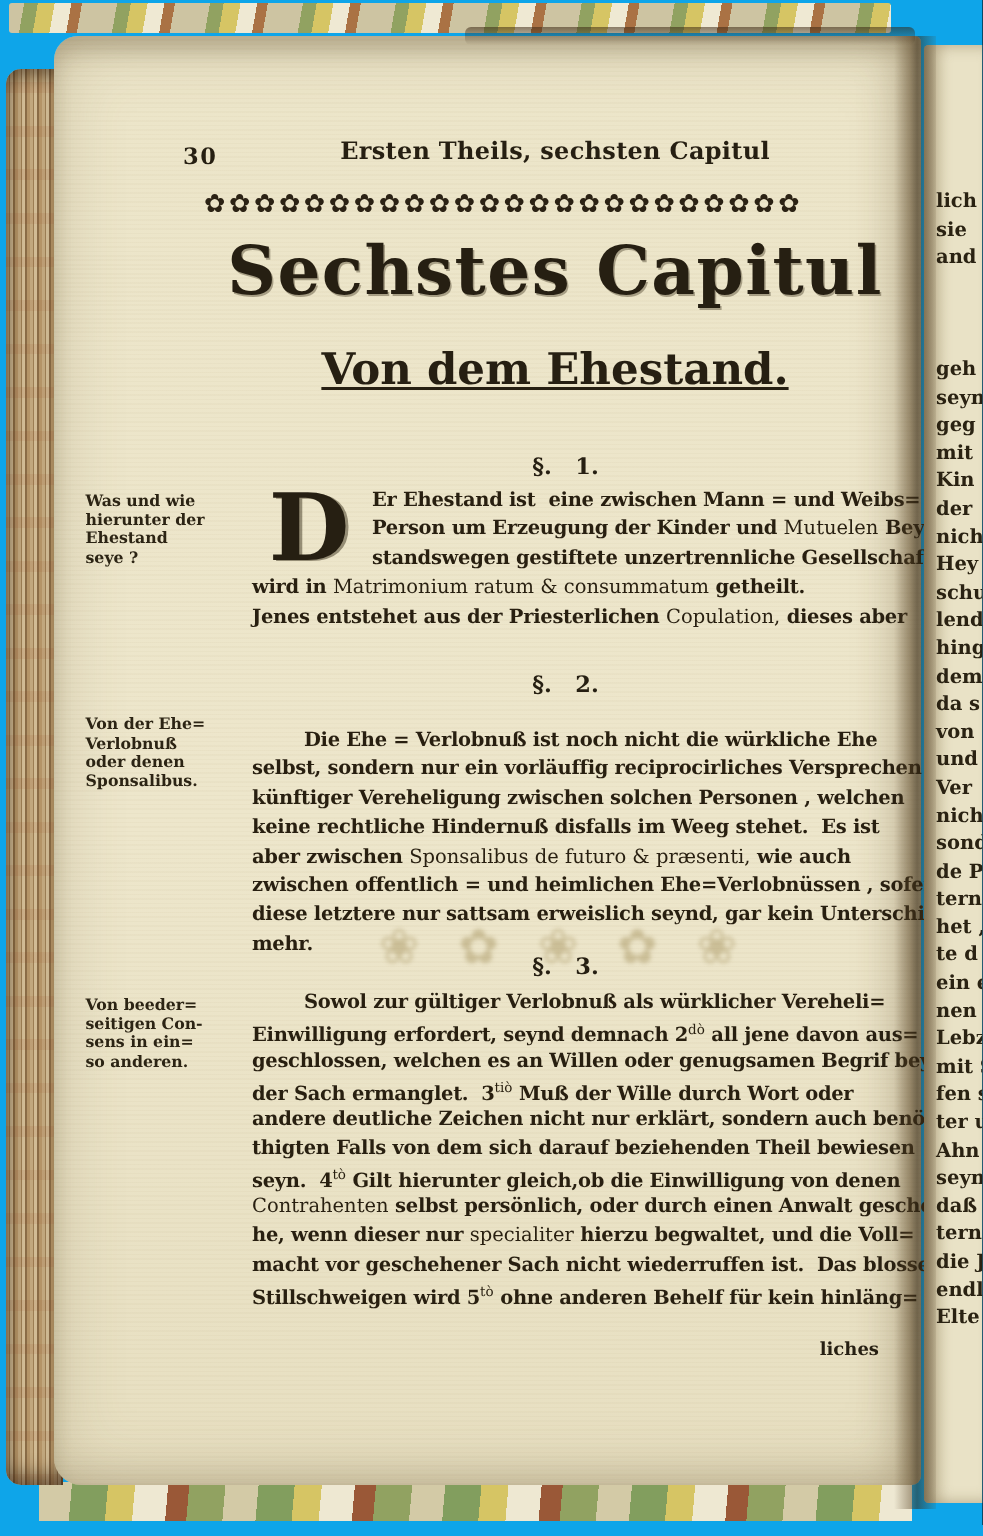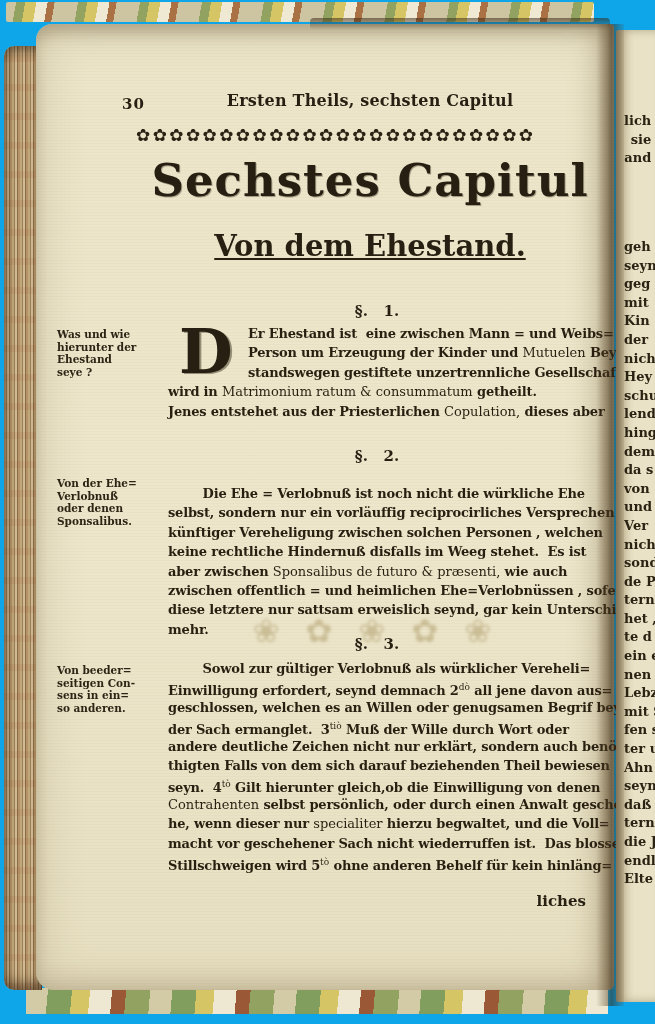--- a/index.html
+++ b/index.html
@@ -62,25 +62,25 @@
   .drop-cap{position:absolute;left:132px;top:295px;width:76px;height:70px;
     font-size:62px;line-height:66px;font-weight:bold;text-align:center;
     text-shadow:2px 1px 0 rgba(45,35,15,.45);}
   .margin-note{position:absolute;left:21px;width:104px;font-size:10.5px;font-weight:bold;
     line-height:12.5px;color:#2c2414;}
   .margin-note div{white-space:nowrap;}
   .mn1{top:304px;} .mn2{top:453px;} .mn3{top:640px;}
   .ghost-ornament{position:absolute;left:160px;top:588px;width:360px;text-align:center;
     font-size:32px;letter-spacing:8px;color:rgba(150,128,72,.38);filter:blur(1.4px);}
   .catchword{position:absolute;left:132px;top:868px;width:418px;text-align:right;
-    font-size:15px;font-weight:bold;}
+    font-size:12px;font-weight:bold;}
   
   .frag{position:absolute;left:8px;font-size:13px;font-weight:bold;color:#2a2212;}
   .frag div{height:18.6px;line-height:18.6px;white-space:nowrap;}
-  .frag-top{top:82px;text-align:right;} .frag-body{top:208px;}
+  .frag-top{top:96px;} .frag-body{top:208px;}
 </style>
 </head>
 <body>
 
 <div class="stage">
 
   <div class="marble marble-top"></div>
   <div class="marble marble-bottom"></div>
   <div class="fore-edge"></div>
 

